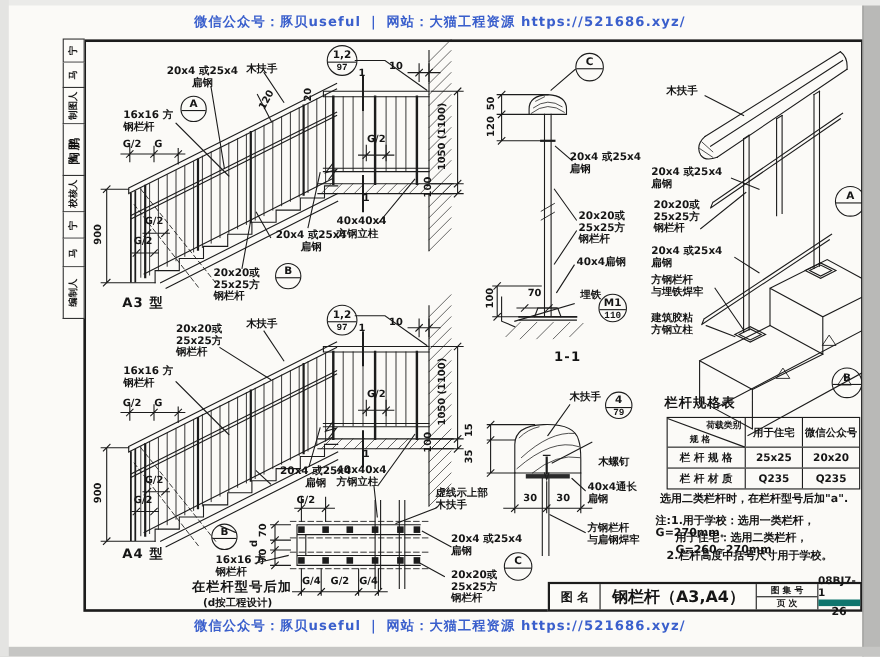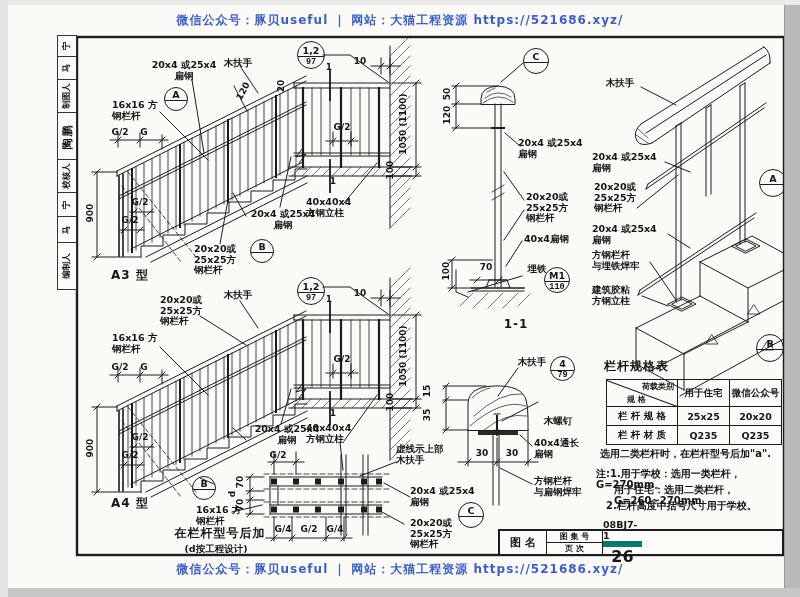--- a/index.html
+++ b/index.html
@@ -437,27 +437,28 @@
     </div>
   </div>
   <div class="lbl tl" style="left:600px;top:448px;width:196px;font-size:10px">选用二类栏杆时，在栏杆型号后加"a".</div>
 
   <div class="lbl tl" style="left:596px;top:468px;width:210px;font-size:10px">注:1.用于学校：选用一类栏杆，G=270mm。</div>
   <div class="lbl tl" style="left:614px;top:484px;width:200px;font-size:10px">用于住宅：选用二类栏杆，G=260~270mm</div>
   <div class="lbl tl" style="left:606px;top:500px;width:200px;font-size:10px">2.栏杆高度中括号尺寸用于学校。</div>
 
   <div id="tblock">
     <div class="cell" style="width:46px;font-size:11px">图  名</div>
+    <div class="cell" style="width:144px;font-size:14.5px">钢栏杆（A3,A4）</div>
     <div class="cell" style="width:56px;flex-direction:column;align-items:stretch;padding:0">
       <div style="flex:1;display:flex;align-items:center;justify-content:center;font-size:8px;border-bottom:1px solid #1c1c1c">图 集 号</div>
       <div style="flex:1;display:flex;align-items:center;justify-content:center;font-size:8px">页  次</div>
     </div>
     <div class="cell" style="width:40px;flex-direction:column;align-items:stretch;padding:0">
       <div style="flex:1;display:flex;align-items:center;justify-content:center;font-size:9.5px;border-bottom:6px solid #0f766e">08BJ7-1</div>
-      <div style="flex:1;display:flex;align-items:center;justify-content:center;font-size:16px">26</div>
+      <div style="flex:1;display:flex;align-items:center;justify-content:center;font-size:10px">26</div>
     </div>
   </div>
 
   <div class="strip" style="left:784px;top:0;width:16px;height:597px;background:#b9b9b7;border-left:1px solid #9a9a98"></div>
   <div class="strip" style="left:0;top:588px;width:800px;height:9px;background:#c6c6c4"></div>
   <div class="strip" style="left:0;top:0;width:800px;height:5px;background:#ebebe9"></div>
   <div class="strip" style="left:0;top:0;width:8px;height:597px;background:#e4e4e2"></div>
 </div>
 
 </body></html>

